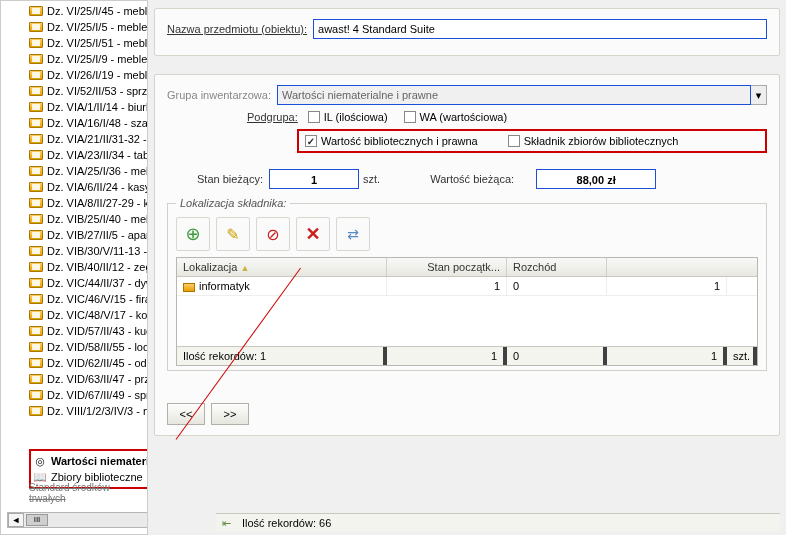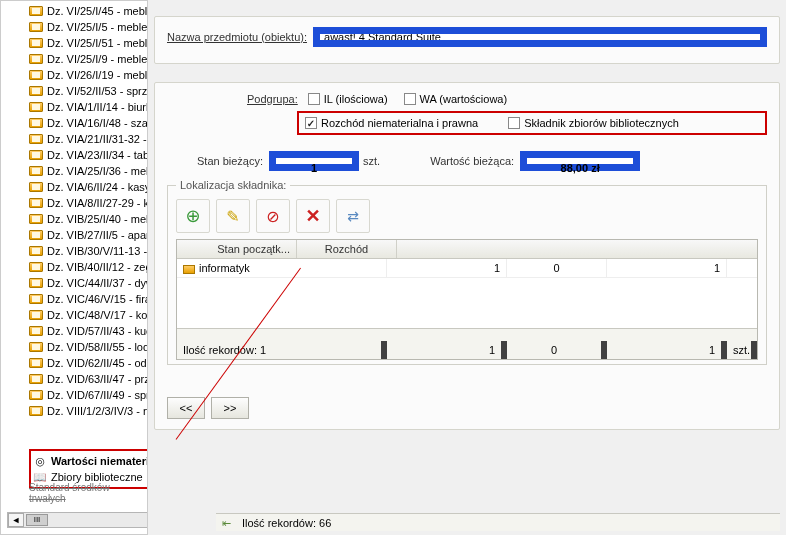--- a/index.html
+++ b/index.html
@@ -13,42 +13,42 @@
 .book-icon { display:inline-block; width:14px; height:10px; background: linear-gradient(#fc6, #e8a000); border:1px solid #aa7700; border-radius:1px; position:relative; }
 .book-icon::after { content:""; position:absolute; left:2px; top:1px; width:8px; height:6px; background:#fff8e0; }
 .special-box { position: absolute; left: 28px; bottom: 45px; width: 170px; border: 2px solid #cc0000; padding: 2px 2px; background:#fff; }
 .special-item { display:flex; align-items:center; height:16px; cursor:pointer; }
 .special-item .glyph { width:14px; height:14px; margin-right:4px; display:flex; align-items:center; justify-content:center; font-size:11px; }
 .special-item.bold span.label { font-weight:bold; }
 .ewid { position:absolute; left:28px; bottom:30px; color:#777; text-decoration:line-through; font-size:10px; }
 .scroll-bar { position:absolute; left:6px; bottom:6px; width:196px; height:16px; border:1px solid #b5b5b5; background:#eaeaea; display:flex; align-items:center; }
 .scroll-bar .btn { width:16px; height:14px; border:1px solid #aaa; background:#f5f5f5; text-align:center; line-height:12px; font-size:9px; cursor:pointer; }
 .scroll-bar .thumb { width:22px; height:12px; background:#cfcfcf; border:1px solid #999; margin-left:2px; }
-.main { flex:1; padding: 16px 6px; position:relative; }
+.main { flex:1; padding: 8px 6px; position:relative; }
 .panel { background:#fbfbfb; border:1px solid #d5d5cc; padding:10px 12px; border-radius:2px; }
 .row { display:flex; align-items:center; margin-bottom:6px; }
 .lbl { color:#333; }
 .underline { text-decoration:underline; }
-.input { border:7px solid #1d4ed8; background:#fff; height:20px; padding:2px 4px; }
+.input { border:1px solid #1d4ed8; background:#fff; height:20px; padding:2px 4px; }
 .input.ro { background:#f0f0f0; color:#666; }
 .redbox { border:2px solid #cc0000; padding:4px 6px; margin:4px 0 8px 0; display:flex; gap:30px; align-items:center; }
 .checkbox { display:flex; align-items:center; gap:4px; cursor:pointer; }
 .checkbox .box { width:12px; height:12px; border:1px solid #888; background:#fff; display:flex; align-items:center; justify-content:center; font-size:10px; font-weight:bold; color:#222; }
 fieldset { border:1px solid #d0d0c8; padding:8px 8px 4px 8px; margin:0; }
-legend { padding:0 4px; color:#555; }
+legend { padding:0 4px; color:#555;font-style:italic; }
 .toolbar { display:flex; gap:6px; margin-bottom:6px; }
 .tool-btn { width:34px; height:34px; border:1px solid #d8d8d0; background:#fafafa; display:flex; align-items:center; justify-content:center; cursor:pointer; border-radius:2px; }
 .table { width:100%; border:1px solid #b8b8b0; background:#fff; }
 .table .hdr { display:flex; background:linear-gradient(#f8f8f8,#e8e8e0); border-bottom:1px solid #c8c8c0; }
 .table .hdr .cell { padding:3px 6px; border-right:1px solid #d0d0c8; font-weight:normal; color:#333; }
 .table .row-d { display:flex; border-bottom:1px solid #eee; }
 .table .row-d .cell { padding:3px 6px; border-right:1px solid #eee; }
 .table .footer { display:flex; background:#f4f4ef; border-top:1px solid #c8c8c0; }
-.table .footer .cell { padding:3px 6px; border-right:6px solid #404040;margin-top:12px; }
-.c1 { width:210px; } .c2 { width:120px; text-align:right; } .c3 { width:100px; text-align:center; } .c4 { width:120px; text-align:right; } .c5 { width:30px; text-align:right; }
+.table .footer .cell { padding:3px 6px; border-right:4px solid #404040; }
+.c1 { width:210px; } .c2 { width:120px; text-align:right; } .c3 { width:100px; text-align:left; } .c4 { width:120px; text-align:right; } .c5 { width:30px; text-align:right; }
 .nav-btns { margin-top:32px; display:flex; gap:6px; }
 .nav-btn { width:38px; height:22px; border:1px solid #b0b0a8; background:linear-gradient(#fdfdfd,#e6e6de); cursor:pointer; text-align:center; line-height:20px; }
 .status { position:absolute; left:216px; right:6px; bottom:4px; height:18px; border-top:1px solid #c8c8c0; background:#f4f4ef; display:flex; align-items:center; padding:0 6px; gap:8px; }
 .status .sicon { width:12px; height:12px; color:#5a8a3a; font-size:11px; }
 .red-line { position:absolute; border-top:1px solid #cc0000; transform-origin: left center; }
 .bold-val { font-weight:bold; text-align:center; }
 .qmark { width:20px; height:20px; border:1px solid #b0b0a8; background:linear-gradient(#fdfdfd,#e6e6de); text-align:center; line-height:18px; cursor:pointer; margin-left:4px; }
 .sort-arrow { color:#c8b43a; font-size:9px; margin-left:3px; }
 .tbl-icon { display:inline-block; width:12px; height:9px; background:linear-gradient(#fc6,#e8a000); border:1px solid #aa7700; margin-right:4px; vertical-align:middle; }
 </style>
@@ -184,50 +184,55 @@
 
   <div class="main">
     <div class="panel" style="margin-bottom:18px;">
       <div class="row">
         <span class="lbl underline">Nazwa przedmiotu (obiektu):</span>
         <input class="input" style="flex: 1 1 0%; margin-left: 6px;" value="awast! 4 Standard Suite">
       </div>
     </div>
 
     <div class="panel">
+      <div class="row">
+        <span class="lbl" style="color:#888;">Grupa inwentarzowa:</span>
+        <input class="input ro" style="flex: 1 1 0%; margin-left: 6px;" readonly="" value="Wartości niematerialne i prawne">
+        <div style="width:16px;height:20px;border:1px solid #a9a9a9;border-left:none;background:#eee;text-align:center;line-height:18px;cursor:pointer;">▾</div>
+      </div>
       <div class="row" style="margin-left:80px;text-align:center;">
         <span class="lbl underline">Podgrupa:</span>
         <div class="checkbox" style="margin-left:10px;">
           <div class="box"></div>
           <span>IL (ilościowa)</span>
         </div>
         <div class="checkbox" style="margin-left:16px;">
           <div class="box"></div>
           <span>WA (wartościowa)</span>
         </div>
       </div>
 
       <div class="redbox" style="margin-left:130px;">
         <div class="checkbox">
           <div class="box">✓</div>
-          <span>Rozchód niematerialna i prawna</span>
+          <span>Wartość bibliotecznych i prawna</span>
         </div>
         <div class="checkbox">
           <div class="box"></div>
           <span>Składnik zbiorów bibliotecznych</span>
         </div>
       </div>
 
 
       <div class="row" style="margin-top:16px;">
         <span class="lbl" style="margin-left:30px;">Stan bieżący:</span>
         <div class="input bold-val" style="width:90px;margin:0 4px 0 6px;line-height:16px;">1</div>
         <span class="lbl">szt.</span>
         <span class="lbl" style="margin-left:50px;">Wartość bieżąca:</span>
-        <div class="input bold-val" style="width:120px;margin-left:6px;line-height:16px;">88,00 zł</div>
+        <div class="input bold-val" style="width:120px;margin-left:22px;line-height:16px;">88,00 zł</div>
       </div>
 
       <fieldset style="margin-top:8px;">
         <legend>Lokalizacja składnika:</legend>
         <div class="toolbar">
           <div class="tool-btn">
               <span style="color:#3a9a3a;font-size:18px;">⊕</span>
             </div>
           <div class="tool-btn">
               <span style="color:#caa000;font-size:16px;">✎</span>
@@ -237,20 +242,21 @@
             </div>
           <div class="tool-btn">
               <span style="color:#cc2020;font-size:18px;font-weight:bold;">✕</span>
             </div>
           <div class="tool-btn">
               <span style="color:#5a8ac0;font-size:14px;">⇄</span>
             </div>
         </div>
         <div class="table">
           <div class="hdr">
+            <div class="cell c1"><span>Lokalizacja</span><span class="sort-arrow">▲</span></div>
             <div class="cell c2">Stan początk...</div>
             <div class="cell c3">Rozchód</div>
           </div>
           <div class="row-d">
             <div class="cell c1"><span class="tbl-icon"></span><span>informatyk</span></div>
             <div class="cell c2">1</div>
             <div class="cell c3">0</div>
             <div class="cell c4">1</div>
           </div>
           <div style="height:50px;"></div>

